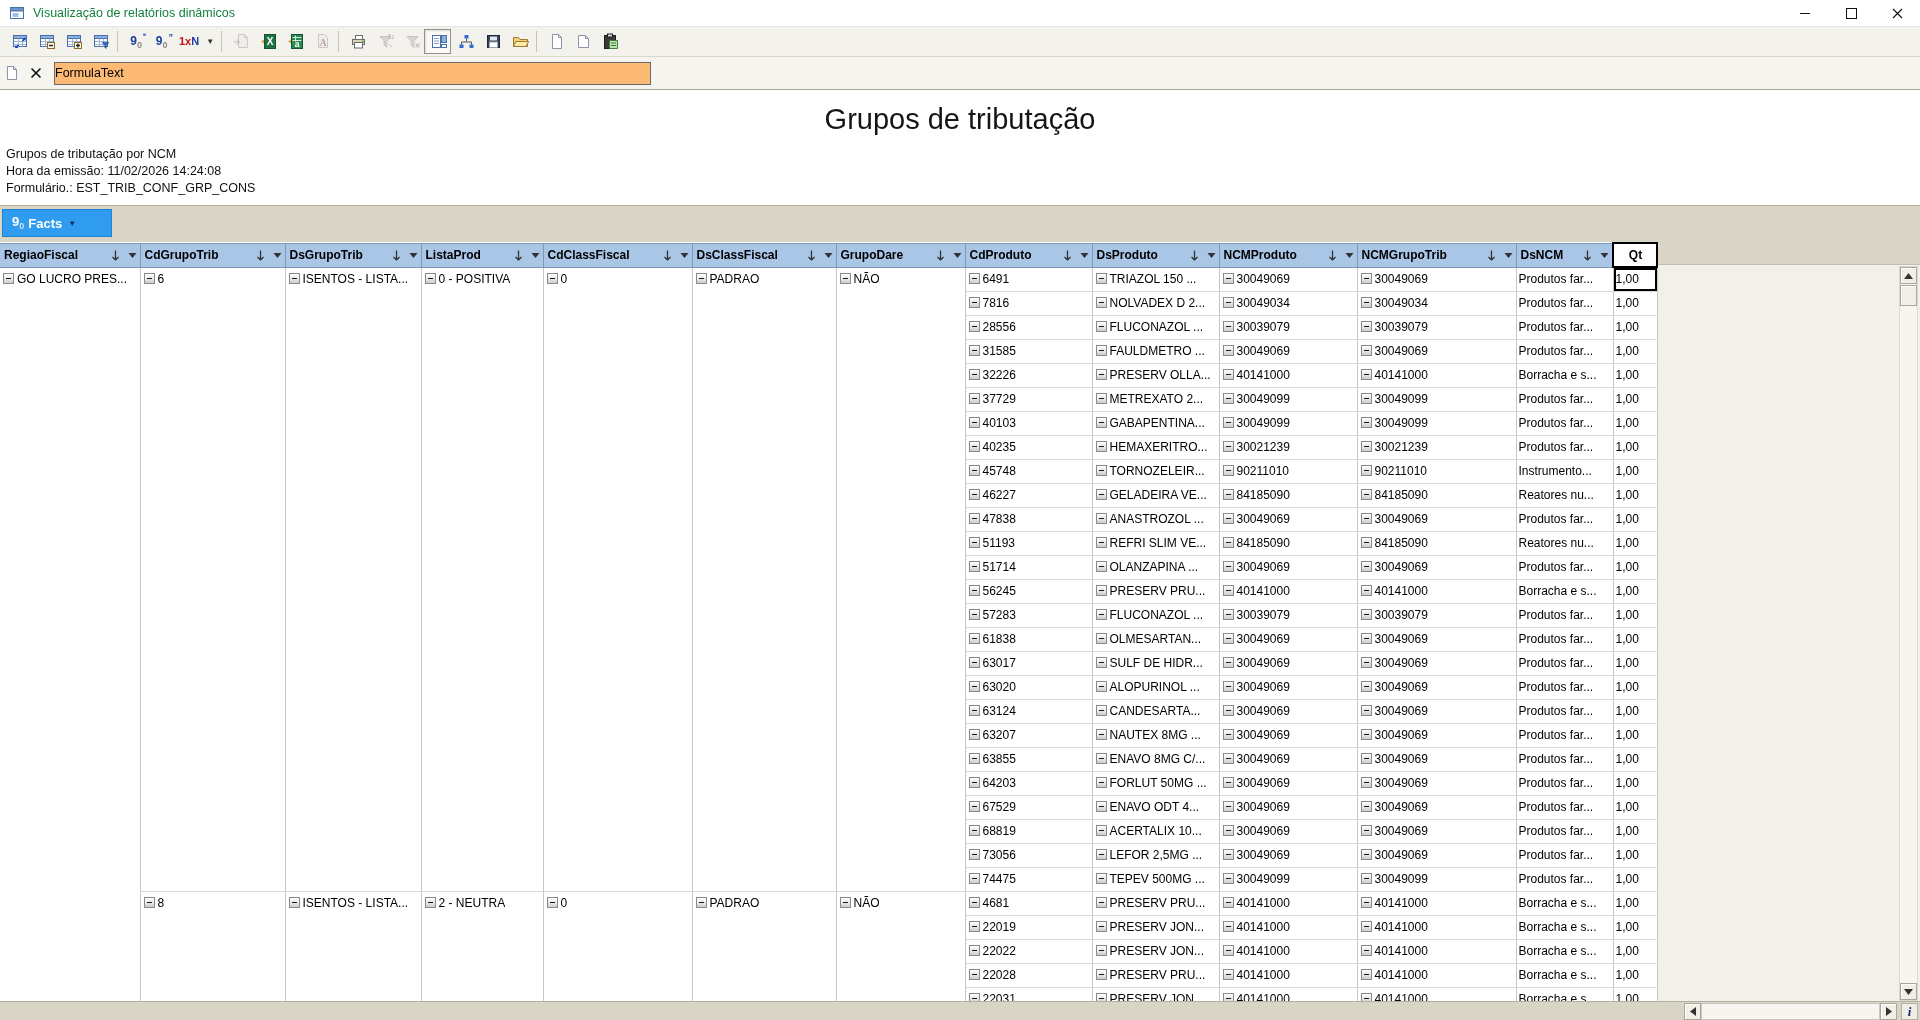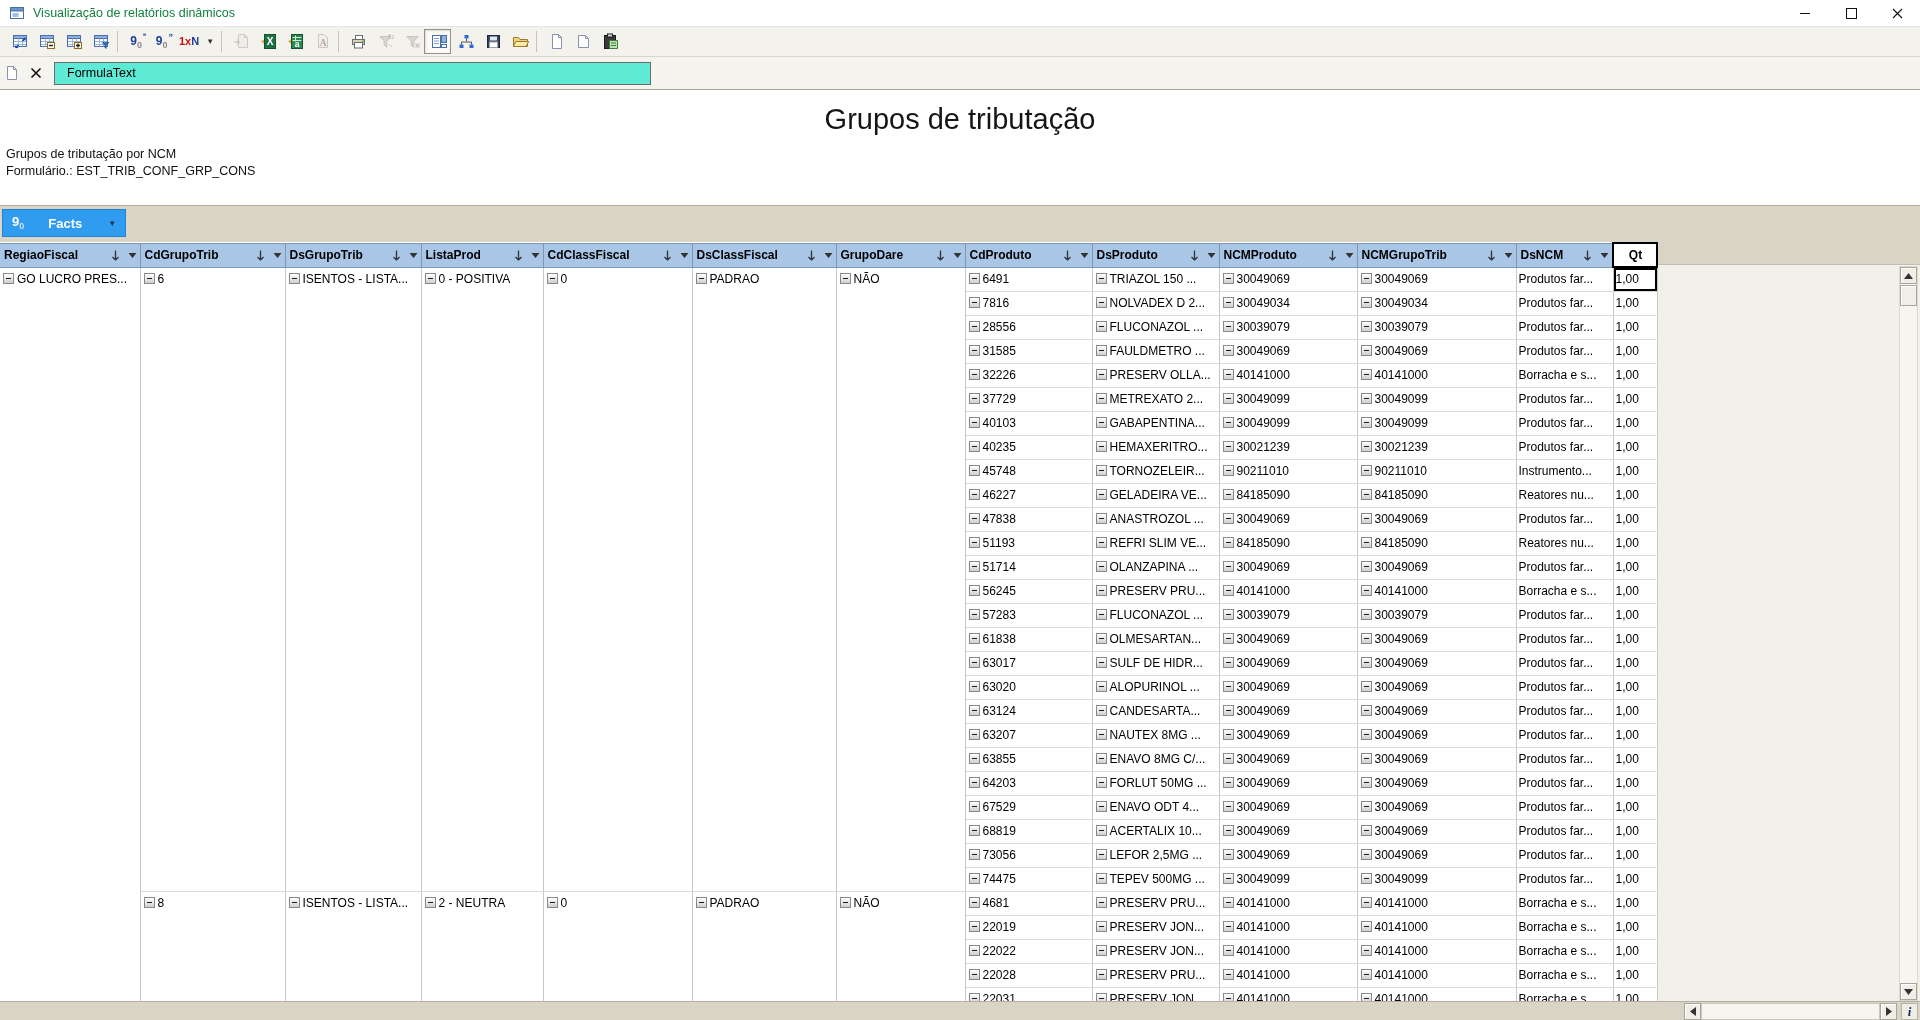--- a/index.html
+++ b/index.html
@@ -25,28 +25,28 @@
   .ic90{font-size:12px;font-weight:bold;color:#1d3f99;line-height:1;}
   .ic90 .sub0{font-size:9px;color:#8a8a8a;vertical-align:-3px;}
   .ic90 .mk{font-size:9px;color:#1d3f99;vertical-align:5px;margin-left:1px;}
   .ic1xn{font-size:11px;font-weight:bold;line-height:1;}
   .ic1xn .red{color:#c21414;}
   .ic1xn .blu{color:#1d3f99;}
   .tb-caret{font-size:8px;color:#333;margin-left:4px;}
   
   .formulabar{height:33px;background:#f6f4ef;border-bottom:1px solid #a9a69c;display:flex;align-items:center;box-sizing:border-box;}
   .fx-btn{width:24px;height:24px;display:flex;align-items:center;justify-content:center;background:transparent;border:none;padding:0;}
-  .formula-input{width:597px;height:23px;margin-left:6px;border:1px solid #6b6b6b;background:#5eead4;font-family:"Liberation Sans",sans-serif;font-size:12.5px;padding:0 12px;box-sizing:border-box;}
+  .formula-input{width:597px;height:23px;margin-left:6px;border:1px solid #6b6b6b;background:#fdba74;font-family:"Liberation Sans",sans-serif;font-size:12.5px;padding:0 0;box-sizing:border-box;}
   
   .report-header{height:115px;background:#fff;box-sizing:border-box;padding-top:9px;}
   .report-title{font-size:29px;font-weight:400;color:#151515;text-align:center;line-height:40px;margin:0;}
   .report-info{padding:7px 0 0 6px;font-size:12.5px;line-height:17px;color:#111;}
   
   .pivot-band{height:37px;background:#d8d4c6;border-top:1px solid #b3b0a2;position:relative;box-sizing:border-box;}
-  .facts-btn{position:absolute;left:2px;top:3px;height:28px;min-width:110px;background:#2f9cf0;border:1px solid #1f84d6;color:#fff;display:flex;align-items:center;padding:0 9px;gap:24px;font-weight:bold;font-size:13px;font-family:"Liberation Sans",sans-serif;box-sizing:border-box;}
+  .facts-btn{position:absolute;left:2px;top:3px;height:28px;min-width:110px;background:#2f9cf0;border:1px solid #1f84d6;color:#fff;display:flex;align-items:center;padding:0 9px;gap:4px;font-weight:bold;font-size:13px;font-family:"Liberation Sans",sans-serif;box-sizing:border-box;}
   .facts-ic{font-weight:bold;font-size:13px;color:#fff;line-height:1;}
   .facts-ic .sub0{font-size:9px;color:#d7dee8;vertical-align:-3px;}
   .facts-caret{font-size:8px;color:#10304d;margin-left:2px;}
   
   .grid-area{position:relative;height:759px;background:#f1f0ea;overflow:hidden;}
   .header-strip{position:absolute;left:0;top:0;right:0;height:23px;background:#d8d4c6;border-bottom:1px solid #c2bfb2;box-sizing:border-box;}
   table.pivot{border-collapse:collapse;table-layout:fixed;width:1657px;position:absolute;left:0;top:0;background:#fff;}
   table.pivot th{
     background:#a9c6e6;border:1px solid #7e97b5;border-left:none;
     font-size:12px;font-weight:bold;text-align:center;height:23px;padding:0 3px 0 4px;
@@ -302,20 +302,21 @@
       <path d="M2.5 2.5l9 9M11.5 2.5l-9 9" stroke="#111" stroke-width="1.6"></path>
     </svg>
   </button>
   <input class="formula-input" type="text" value="FormulaText" style="">
 </div>
 
 <div class="report-header">
   <h1 class="report-title">Grupos de tributação</h1>
   <div class="report-info" id="report-info">
       <div>Grupos de tributação por NCM</div>
+      <div>Hora da emissão: 11/02/2026 14:24:08</div>
       <div>Formulário.: EST_TRIB_CONF_GRP_CONS</div>
     </div>
 </div>
 
 <div class="pivot-band">
   <button class="facts-btn">
     <span class="facts-ic"><span>9</span><span class="sub0">0</span></span>
     <span>Facts</span>
     <span class="facts-caret">▼</span>
   </button>

